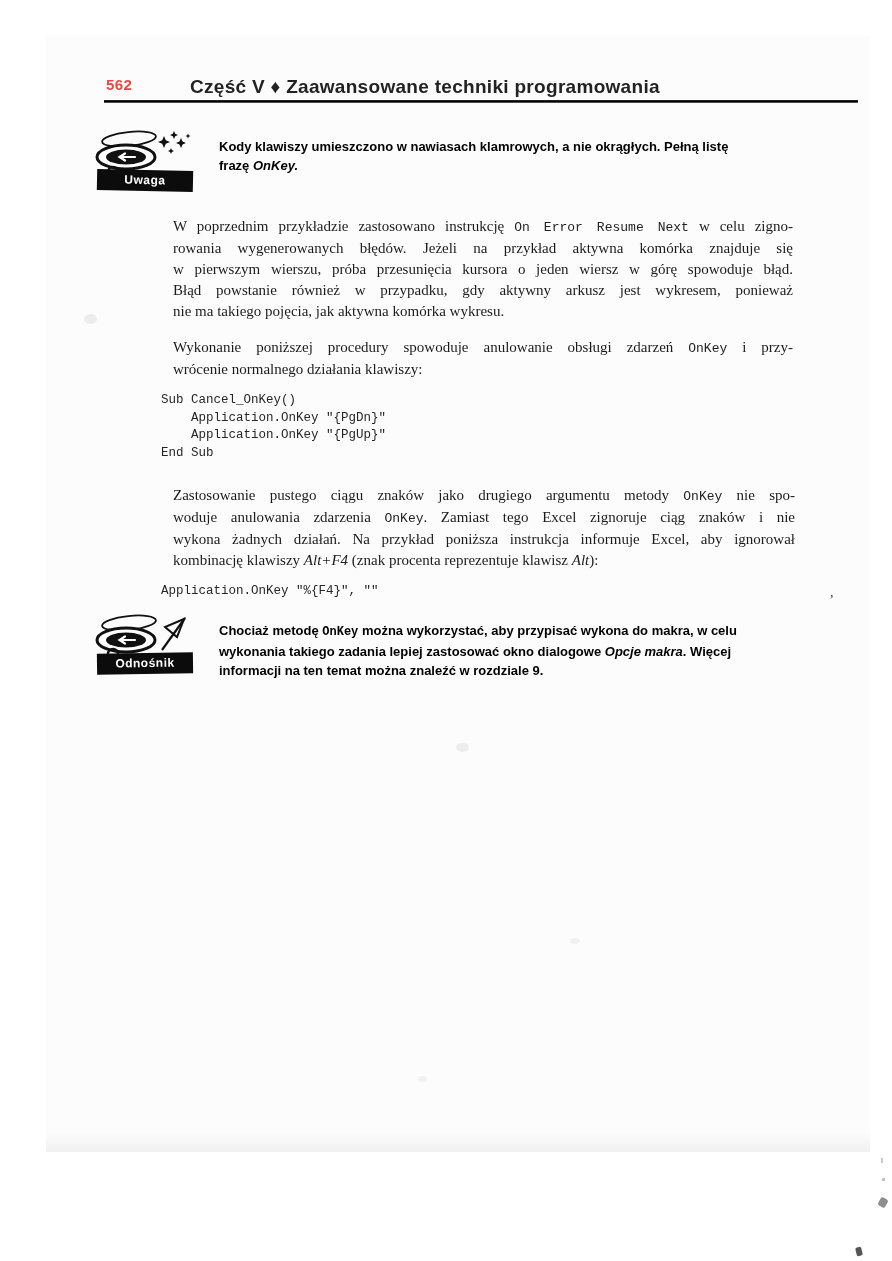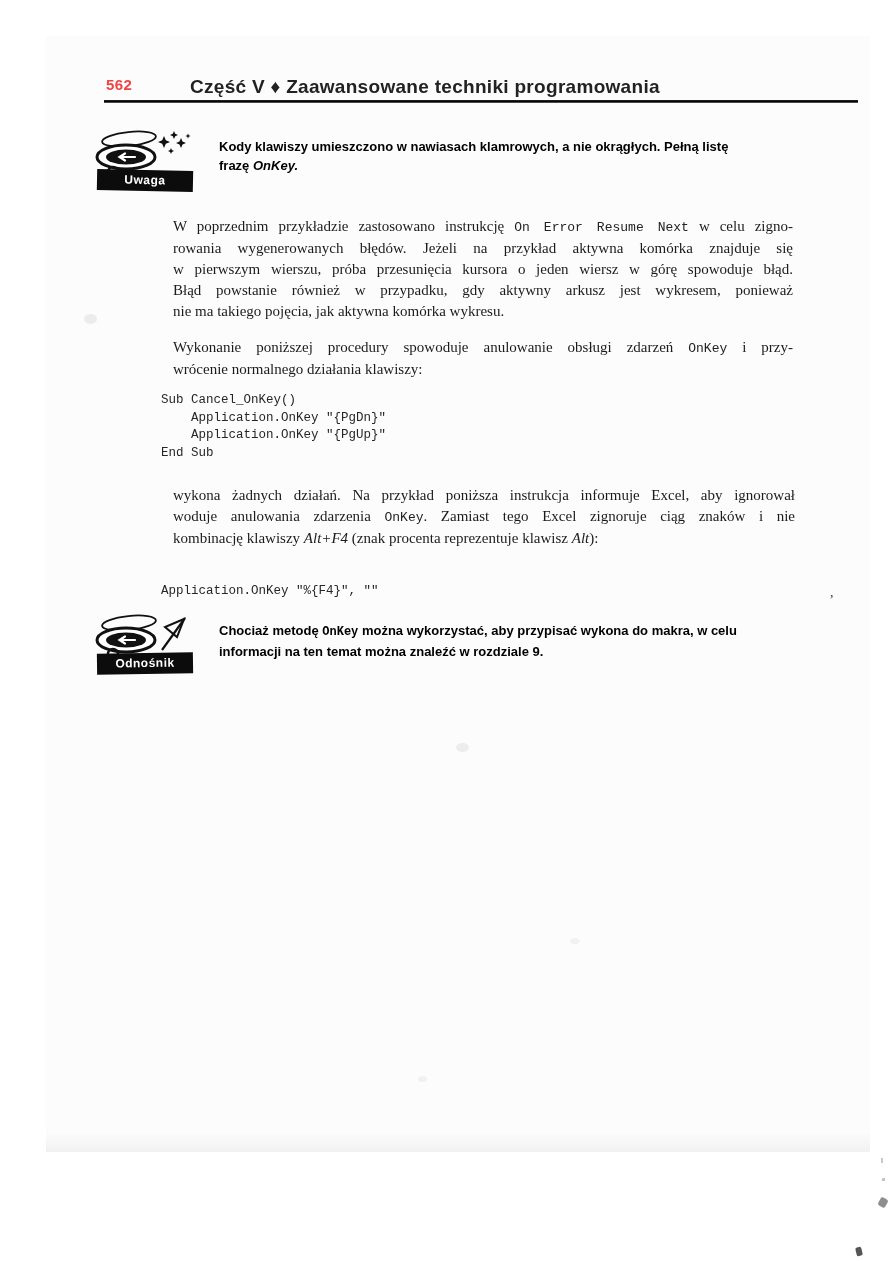--- a/index.html
+++ b/index.html
@@ -122,42 +122,44 @@
     <div class="line"><span>Wykonanie poniższej procedury spowoduje anulowanie obsługi zdarzeń </span><span class="mono">OnKey</span><span> i przy-</span></div>
     <div class="line"><span>wrócenie normalnego działania klawiszy:</span></div>
   </div>
 <div class="abs code code-1">
     <div class="line"><span>Sub Cancel_OnKey()</span></div>
     <div class="line"><span>    Application.OnKey "{PgDn}"</span></div>
     <div class="line"><span>    Application.OnKey "{PgUp}"</span></div>
     <div class="line"><span>End Sub</span></div>
   </div>
 <div class="abs para j para-3">
+    <div class="line"><span>Zastosowanie pustego ciągu znaków jako drugiego argumentu metody </span><span class="mono">OnKey</span><span> nie spo-</span></div>
+    <div class="line"><span>woduje anulowania zdarzenia </span><span class="mono">OnKey</span><span>. Zamiast tego Excel zignoruje ciąg znaków i nie</span></div>
     <div class="line"><span>wykona żadnych działań. Na przykład poniższa instrukcja informuje Excel, aby ignorował</span></div>
-    <div class="line"><span>woduje anulowania zdarzenia </span><span class="mono">OnKey</span><span>. Zamiast tego Excel zignoruje ciąg znaków i nie</span></div>
     <div class="line"><span>kombinację klawiszy </span><span class="i">Alt+F4</span><span> (znak procenta reprezentuje klawisz </span><span class="i">Alt</span><span>):</span></div>
   </div>
 <div class="abs code code-2">
     <div class="line"><span>Application.OnKey "%{F4}", ""</span></div>
   </div>
 
 <div class="abs icon-wrap odnosnik-svg">
   <svg class="icon-svg" width="102" height="44" viewBox="0 0 102 44">
     <ellipse cx="37" cy="9" rx="27" ry="7" fill="none" stroke="#111" stroke-width="1.8" transform="rotate(-6 37 9)"></ellipse>
     <ellipse cx="34" cy="26" rx="29" ry="12" fill="#fff" stroke="#111" stroke-width="3"></ellipse>
     <ellipse cx="34" cy="26" rx="20" ry="7.5" fill="#111"></ellipse>
     <path d="M43 26 H29 M33 22.5 L27.5 26 L33 29.5" fill="none" stroke="#fff" stroke-width="2.2" stroke-linecap="round"></path>
     <circle cx="21" cy="40" r="5" fill="none" stroke="#111" stroke-width="2.4"></circle>
     <path d="M70 36 L93 4" fill="none" stroke="#111" stroke-width="2.2"></path>
     <path d="M92 5 L73 13 L85 23 Z" fill="none" stroke="#111" stroke-width="2"></path>
   </svg>
 </div>
 <div class="abs banner odnosnik-banner">Odnośnik</div>
 <div class="abs note-text odnosnik-text">
     <div class="line"><span>Chociaż metodę </span><span class="mono">OnKey</span><span> można wykorzystać, aby przypisać wykona do makra, w celu</span></div>
+    <div class="line"><span>wykonania takiego zadania lepiej zastosować okno dialogowe </span><span class="i">Opcje makra</span><span>. Więcej</span></div>
     <div class="line"><span>informacji na ten temat można znaleźć w rozdziale 9.</span></div>
   </div>
 
 <div class="abs smudge" style="left:84px;top:314px;width:13px;height:10px;background:#ececec;"></div>
 <div class="abs smudge" style="left:456px;top:743px;width:13px;height:9px;background:#ededed;"></div>
 <div class="abs smudge" style="left:570px;top:938px;width:10px;height:6px;background:#f1f1f1;"></div>
 <div class="abs smudge" style="left:418px;top:1076px;width:9px;height:6px;background:#f1f1f1;"></div>
 <div class="abs art-comma" style="left:830px;top:588px;">,</div>
 <div class="abs" style="left:881px;top:1158px;width:2px;height:5px;background:#c9c9c9;"></div>
 <div class="abs" style="left:882px;top:1178px;width:3px;height:3px;background:#c4c4c4;"></div>

